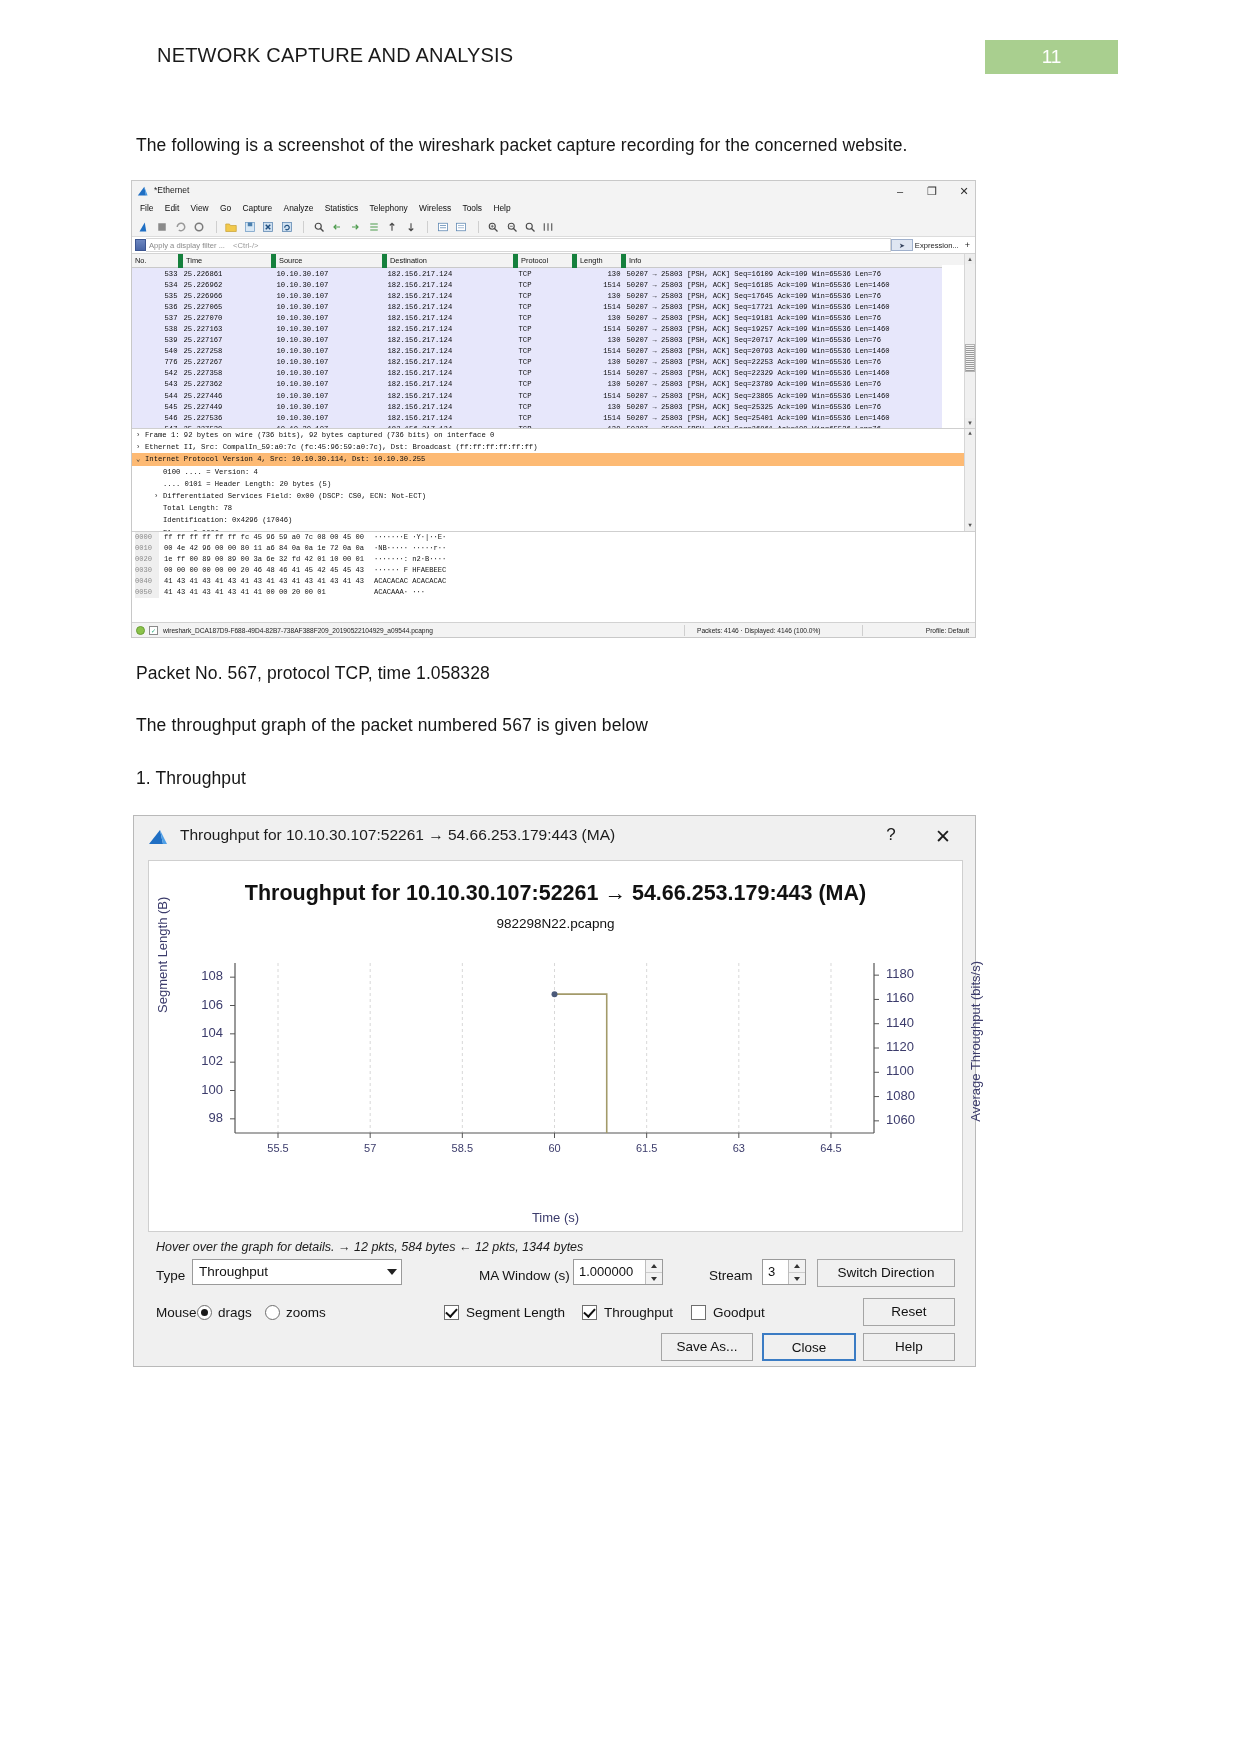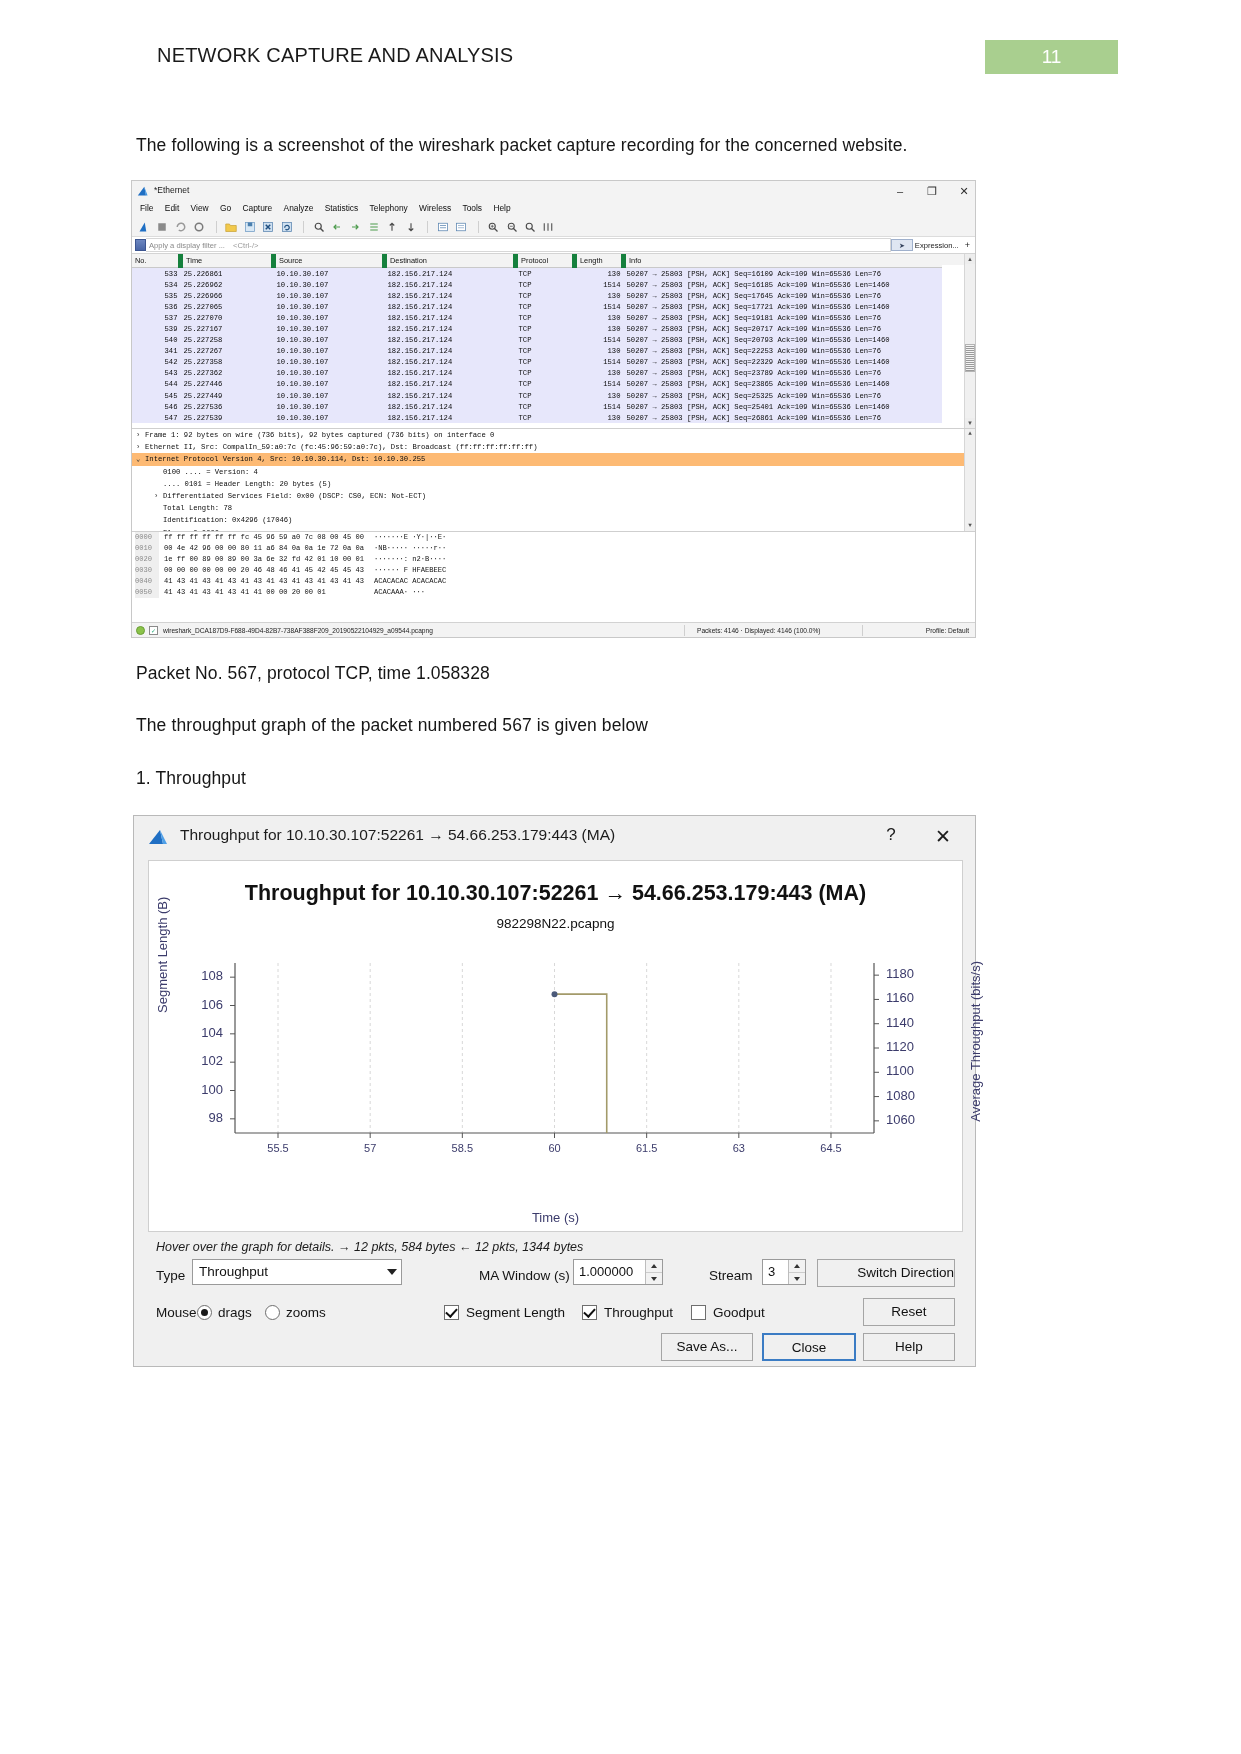--- a/index.html
+++ b/index.html
@@ -302,39 +302,48 @@
           <tr>
             <td class="num">537</td>
             <td>25.227070</td>
             <td>10.10.30.107</td>
             <td>182.156.217.124</td>
             <td>TCP</td>
             <td class="len">130</td>
             <td>50207 → 25803 [PSH, ACK] Seq=19181 Ack=109 Win=65536 Len=76</td>
           </tr>
           <tr>
+            <td class="num">538</td>
+            <td>25.227163</td>
+            <td>10.10.30.107</td>
+            <td>182.156.217.124</td>
+            <td>TCP</td>
+            <td class="len">1514</td>
+            <td>50207 → 25803 [PSH, ACK] Seq=19257 Ack=109 Win=65536 Len=1460</td>
+          </tr>
+          <tr>
             <td class="num">539</td>
             <td>25.227167</td>
             <td>10.10.30.107</td>
             <td>182.156.217.124</td>
             <td>TCP</td>
             <td class="len">130</td>
             <td>50207 → 25803 [PSH, ACK] Seq=20717 Ack=109 Win=65536 Len=76</td>
           </tr>
           <tr>
             <td class="num">540</td>
             <td>25.227258</td>
             <td>10.10.30.107</td>
             <td>182.156.217.124</td>
             <td>TCP</td>
             <td class="len">1514</td>
             <td>50207 → 25803 [PSH, ACK] Seq=20793 Ack=109 Win=65536 Len=1460</td>
           </tr>
           <tr>
-            <td class="num">341</td>
+            <td class="num">776</td>
             <td>25.227267</td>
             <td>10.10.30.107</td>
             <td>182.156.217.124</td>
             <td>TCP</td>
             <td class="len">130</td>
             <td>50207 → 25803 [PSH, ACK] Seq=22253 Ack=109 Win=65536 Len=76</td>
           </tr>
           <tr>
             <td class="num">542</td>
             <td>25.227358</td>
@@ -534,21 +543,21 @@
       </span>
   </div>
   <div class="ctl-label" style="left:575px;top:452px;">Stream</div>
   <div class="spin" style="left:628px;top:443px;width:44px;">
     <span>3</span>
     <span class="sbtns">
         <i></i>
         <i></i>
       </span>
   </div>
-  <div class="btn" style="left:683px;top:443px;width:138px;text-align:right;">Switch Direction</div>
+  <div class="btn" style="left:683px;top:443px;width:138px;">Switch Direction</div>
 
   <div class="ctl-label" style="left:22px;top:489px;">Mouse</div>
   <div class="radio on" style="left:63px;top:489px;"></div>
   <div class="ctl-label" style="left:84px;top:489px;">drags</div>
   <div class="radio" style="left:131px;top:489px;"></div>
   <div class="ctl-label" style="left:152px;top:489px;">zooms</div>
 
   <div class="cbox on" style="left:310px;top:489px;"></div>
   <div class="ctl-label" style="left:332px;top:489px;">Segment Length</div>
   <div class="cbox on" style="left:448px;top:489px;"></div>

